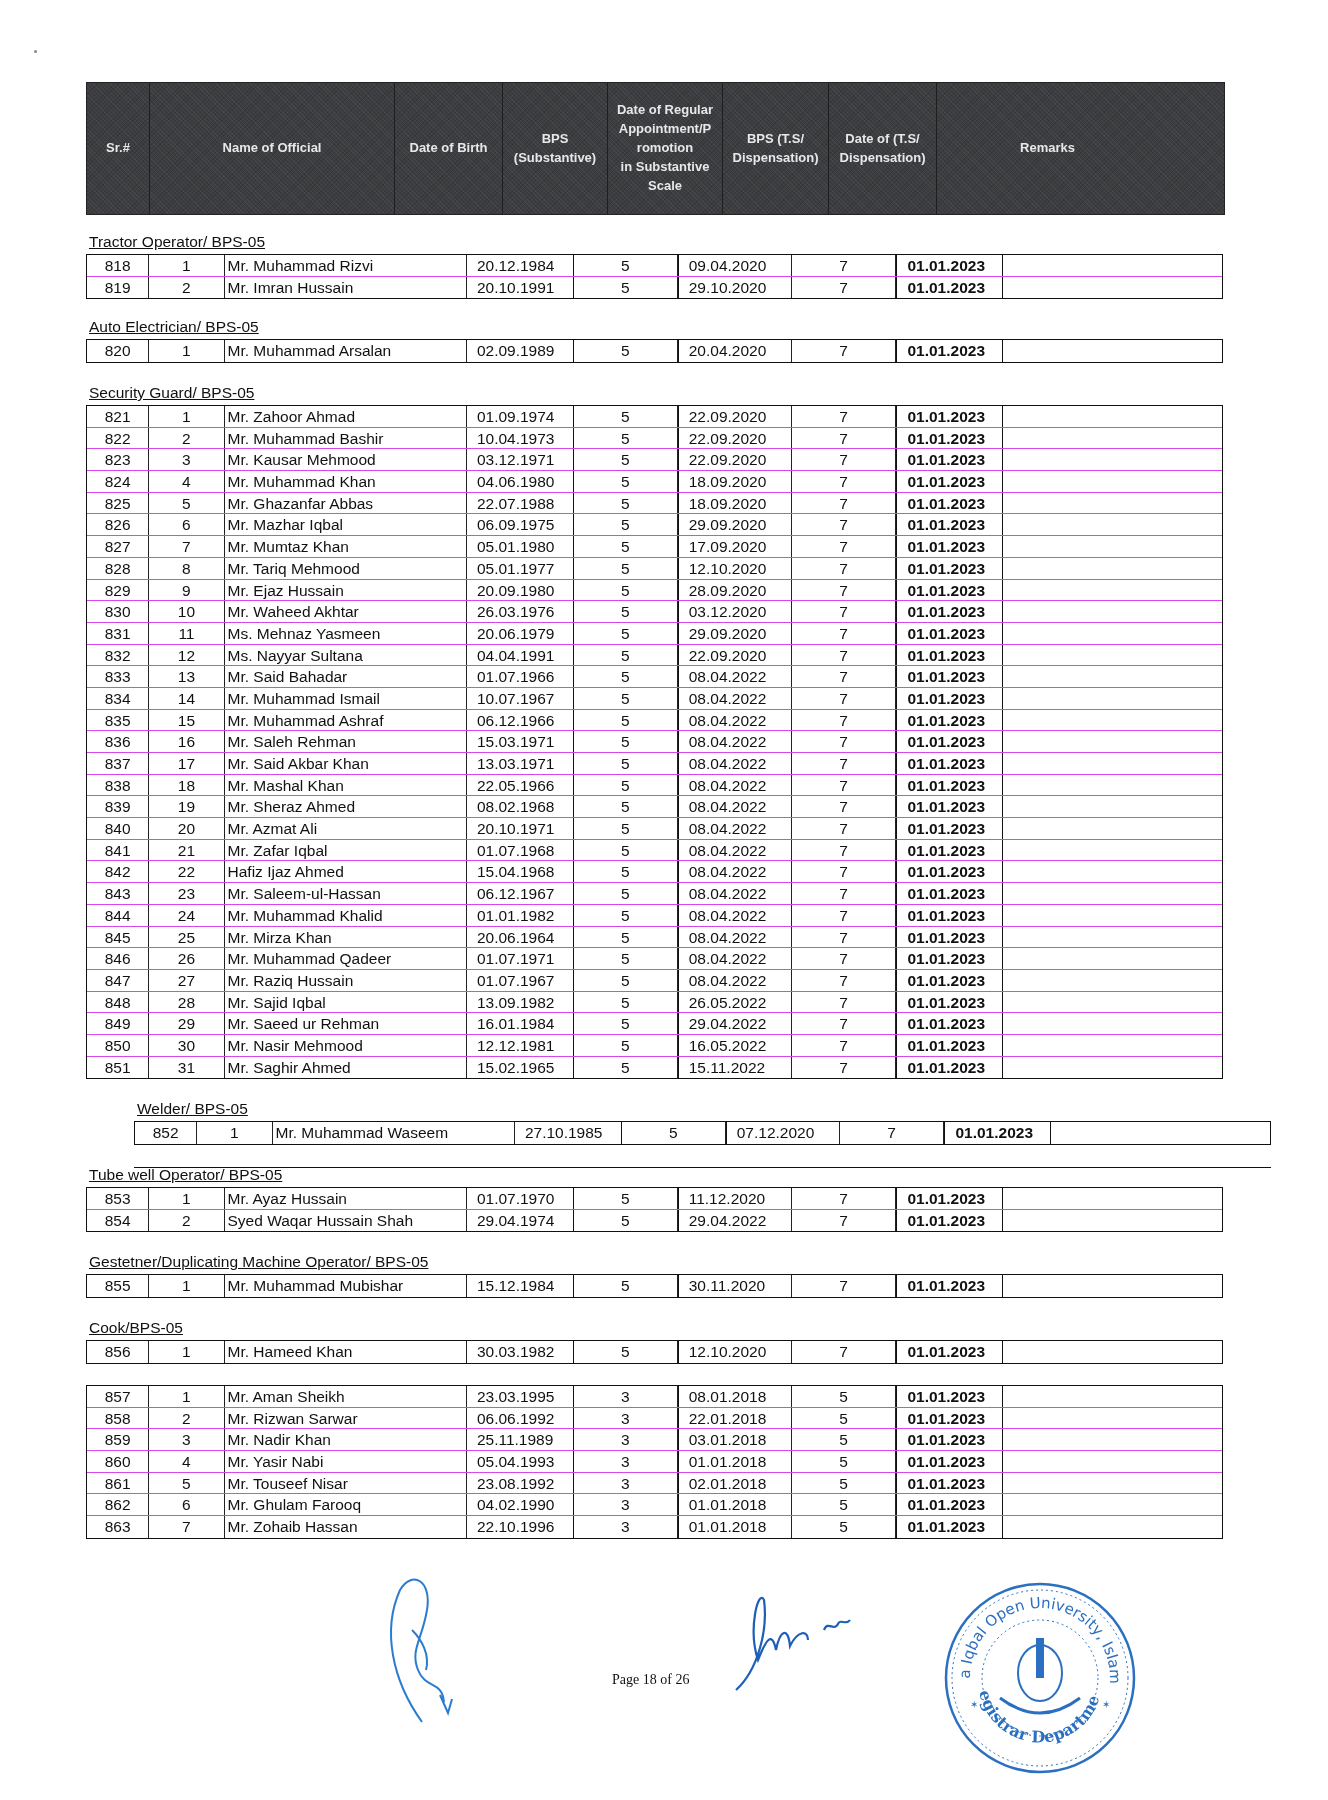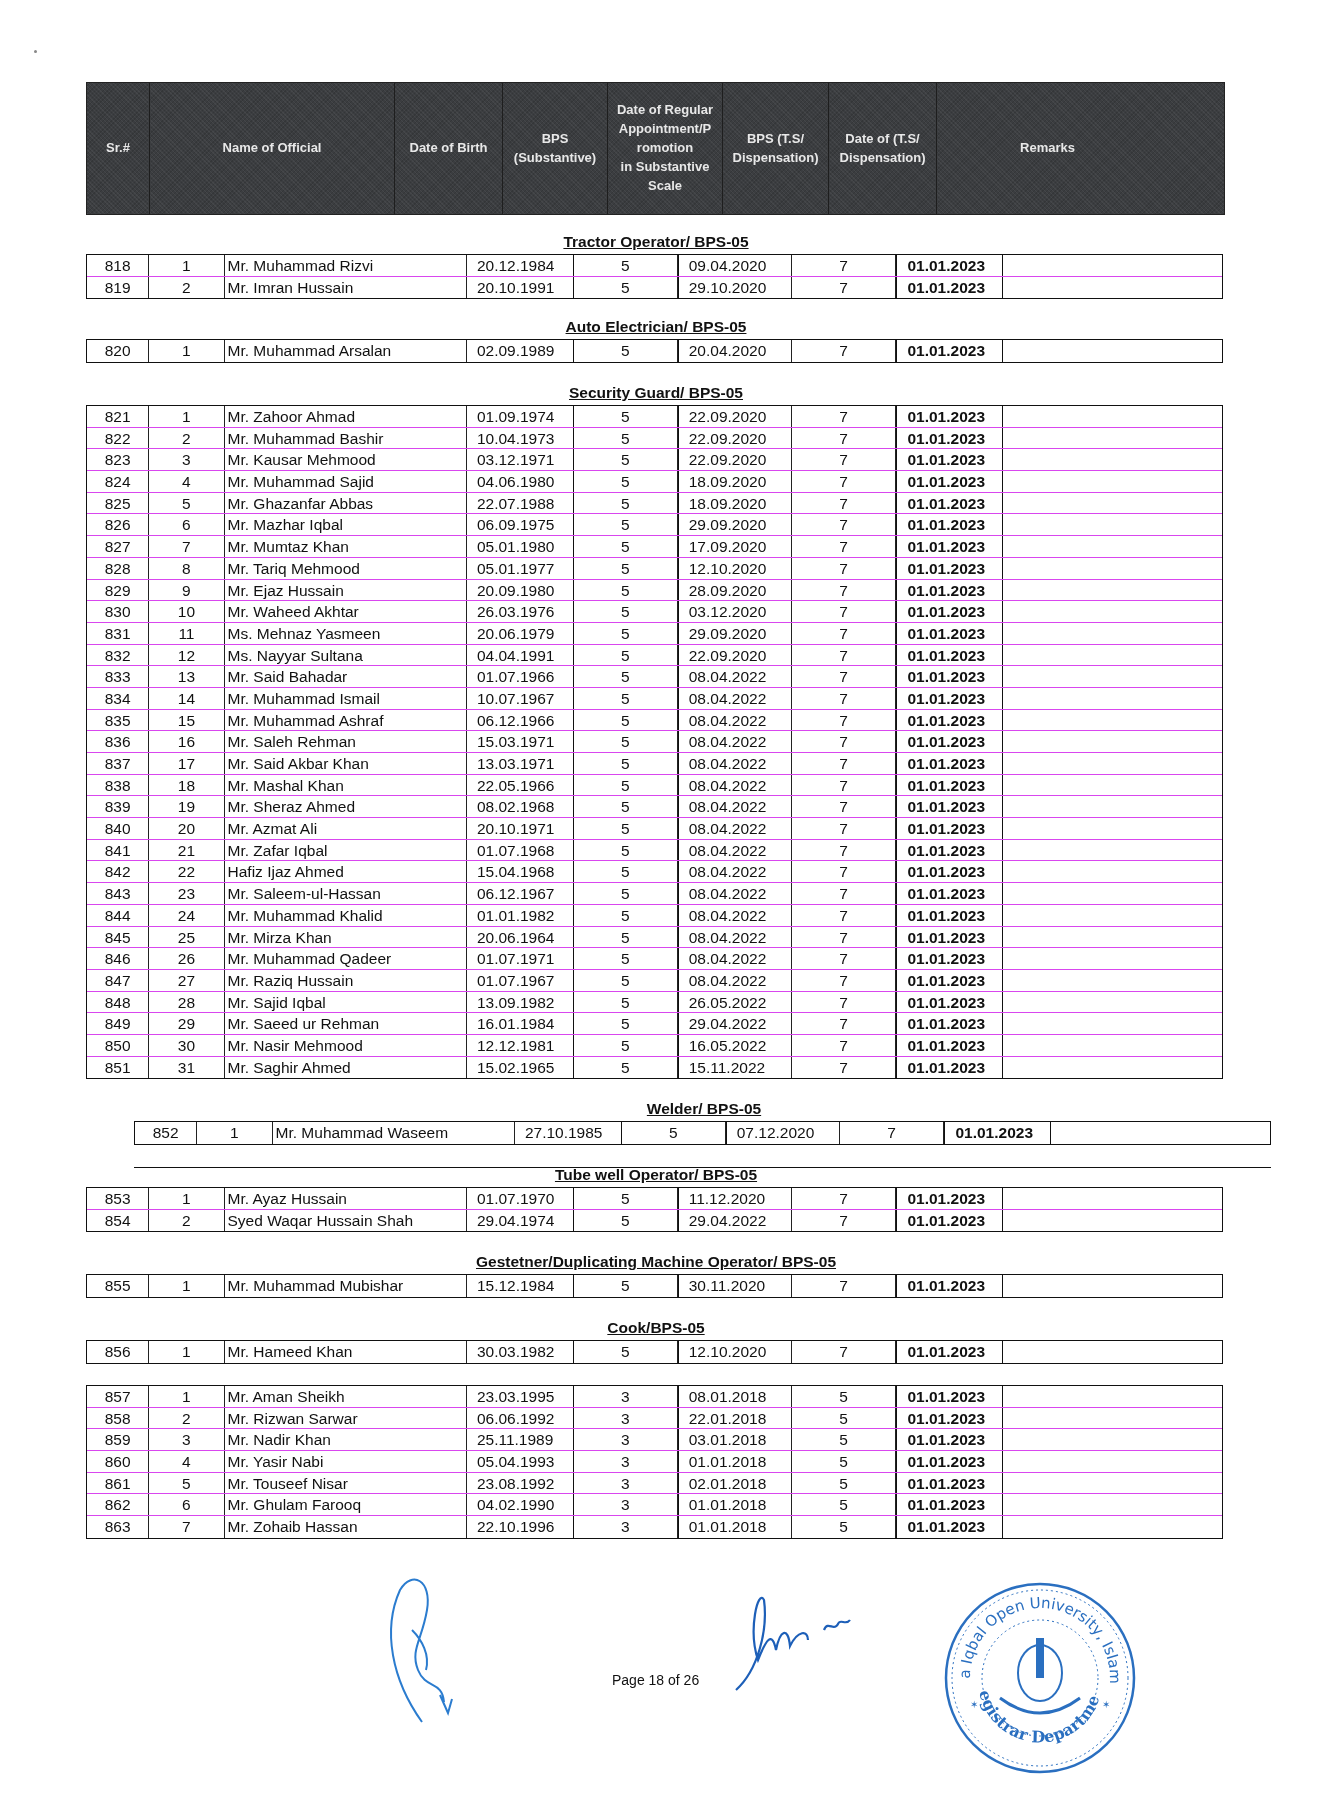--- a/index.html
+++ b/index.html
@@ -18,36 +18,36 @@
                display: flex; align-items: center; justify-content: center;
                border-right: 1px solid #1e1e1e; line-height: 1.45; padding: 5px 2px; box-sizing: border-box; white-space: pre-line; }
   .hdr > div:last-child { border-right: none; }
 
   
   .c0 { width: 63px; } .c1 { width: 76px; } .c2 { width: 245px; } .c3 { width: 108px; }
   .c4 { width: 105px; } .c5 { width: 115px; } .c6 { width: 106px; } .c7 { width: 108px; } .c8 { width: 221px; }
 
   
   .section { position: absolute; left: 86px; width: 1137px; }
-  .sec-title { font-weight: bold; font-size: 15.5px; text-decoration: underline; margin: 0 0 3px 3px; height: 19px; line-height: 19px; text-align: center; }
+  .sec-title { font-weight: normal; font-size: 15.5px; text-decoration: underline; margin: 0 0 3px 3px; height: 19px; line-height: 19px; }
   .rows { border: 1.5px solid #111; box-sizing: border-box; }
   .row { display: flex; height: 21.7px; border-bottom: 1px solid #d946ef; box-sizing: border-box; }
   .row:last-child { border-bottom: none; }
   .row > span { font-size: 15.5px; line-height: 21px; box-sizing: border-box; border-right: 1px solid #222; white-space: nowrap; overflow: hidden; }
   .row > span:last-child { border-right: none; }
   .row .c0, .row .c1, .row .c4, .row .c6 { text-align: center; }
   .row .c2 { padding-left: 3px; }
   .row .c3, .row .c5, .row .c7 { padding-left: 10px; }
   .row .c3 { border-right: 1.5px solid #111; }
   .row .c5 { border-left: 1.5px solid #111; }
   .row .c7 { border-left: 1.5px solid #111; border-right: 1.5px solid #111; font-weight: bold; }
 
   .gap-row { height: 22px; border-bottom: 1.5px solid #111; }
 
-  .page-no { position: absolute; left: 612px; top: 1672px; font-size: 14px; font-family: Liberation Sans, sans-serif; }
+  .page-no { position: absolute; left: 612px; top: 1672px; font-size: 14px; font-family: Liberation Serif, serif; }
   .sig { position: absolute; }
   .stamp { position: absolute; left: 940px; top: 1578px; width: 200px; height: 200px; }
 </style>
 </head>
 <body>
 
 <div class="page">
   <div class="speck"></div>
 
   <div class="hdr">
@@ -144,21 +144,21 @@
             <span class="c3">03.12.1971</span>
             <span class="c4">5</span>
             <span class="c5">22.09.2020</span>
             <span class="c6">7</span>
             <span class="c7">01.01.2023</span>
             <span class="c8"></span>
           </div>
           <div class="row">
             <span class="c0">824</span>
             <span class="c1">4</span>
-            <span class="c2">Mr. Muhammad Sajid</span>
+            <span class="c2">Mr. Muhammad Khan</span>
             <span class="c3">04.06.1980</span>
             <span class="c4">5</span>
             <span class="c5">18.09.2020</span>
             <span class="c6">7</span>
             <span class="c7">01.01.2023</span>
             <span class="c8"></span>
           </div>
           <div class="row">
             <span class="c0">825</span>
             <span class="c1">5</span>

